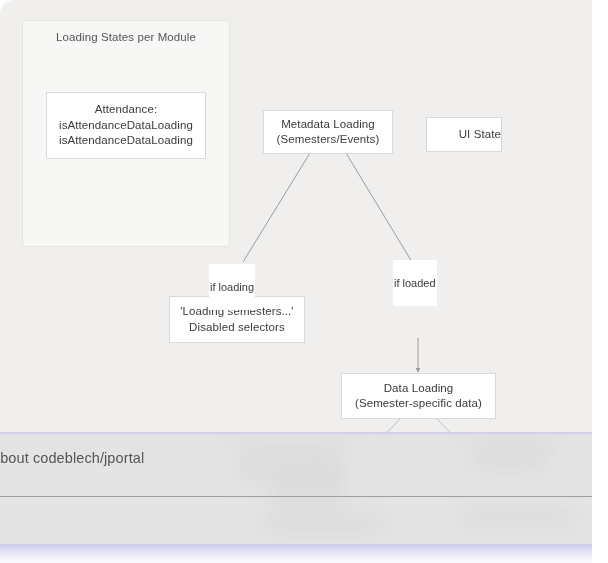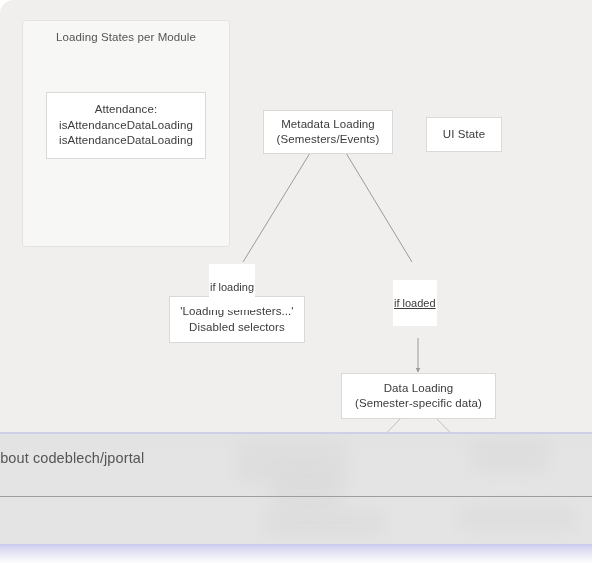--- a/index.html
+++ b/index.html
@@ -187,38 +187,38 @@
       <span class="ln">isAttendanceDataLoading</span>
       <span class="ln">isAttendanceDataLoading</span>
     </div>
 
 
     <div class="node" style="left:263px; top:110px; width:130px; height:44px;justify-content:center;">
       <span class="ln">Metadata Loading</span>
       <span class="ln">(Semesters/Events)</span>
     </div>
 
-    <div class="node" style="left:426px; top:117px; width:76px; height:35px;">
+    <div class="node" style="left:426px; top:117px; width:76px; height:35px;align-items:flex-end;">
       <span class="ln">UI State</span>
     </div>
 
     <div class="node" style="left:169px; top:296px; width:136px; height:47px;">
       <span class="ln">'Loading semesters...'</span>
       <span class="ln">Disabled selectors</span>
     </div>
 
 
     <div class="node" style="left:341px; top:373px; width:155px; height:46px;">
       <span class="ln">Data Loading</span>
       <span class="ln">(Semester-specific data)</span>
     </div>
 
     <div class="edge-label" style="left:209px; top:264px;">if loading</div>
 
-    <div class="edge-label" style="left:393px; top:280px;text-decoration:underline;">if loaded</div>
+    <div class="edge-label" style="left:393px; top:260px;">if loaded</div>
   </div>
 
   <div id="overlay">
     <div class="ghost" style="left:236px; top:6px; width:110px; height:44px;"></div>
     <div class="ghost" style="left:272px; top:36px; width:70px; height:42px;"></div>
     <div class="ghost" style="left:262px; top:76px; width:124px; height:26px;"></div>
     <div class="ghost" style="left:458px; top:72px; width:118px; height:24px;"></div>
     <div class="ghost" style="left:470px; top:4px; width:80px; height:34px;"></div>
 
     <div id="overlay-title">about codeblech/jportal</div>

